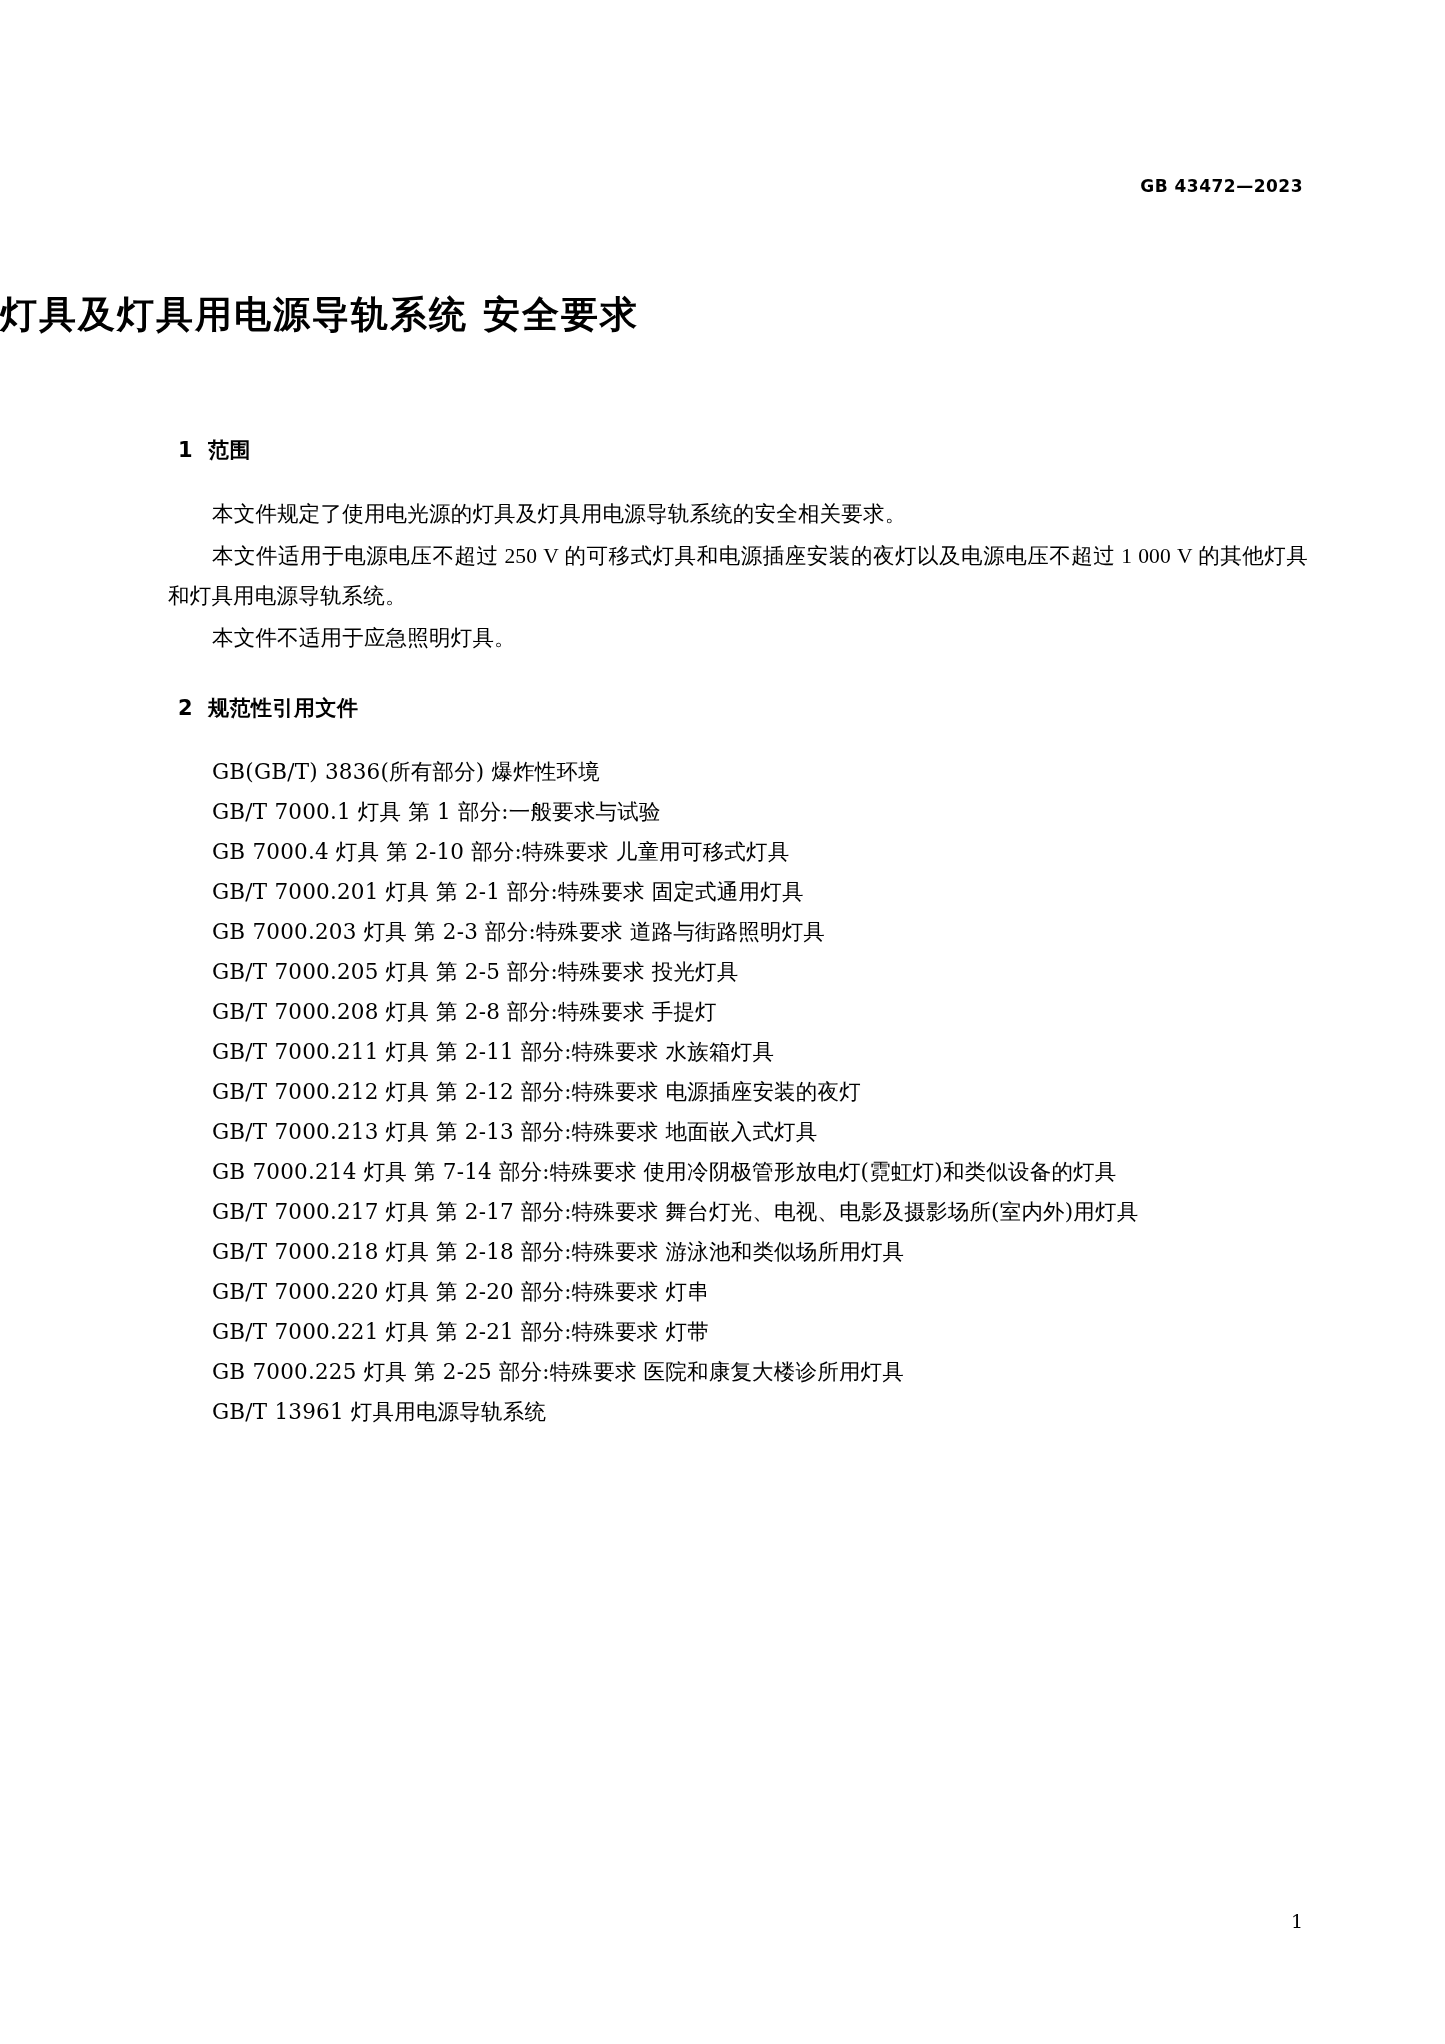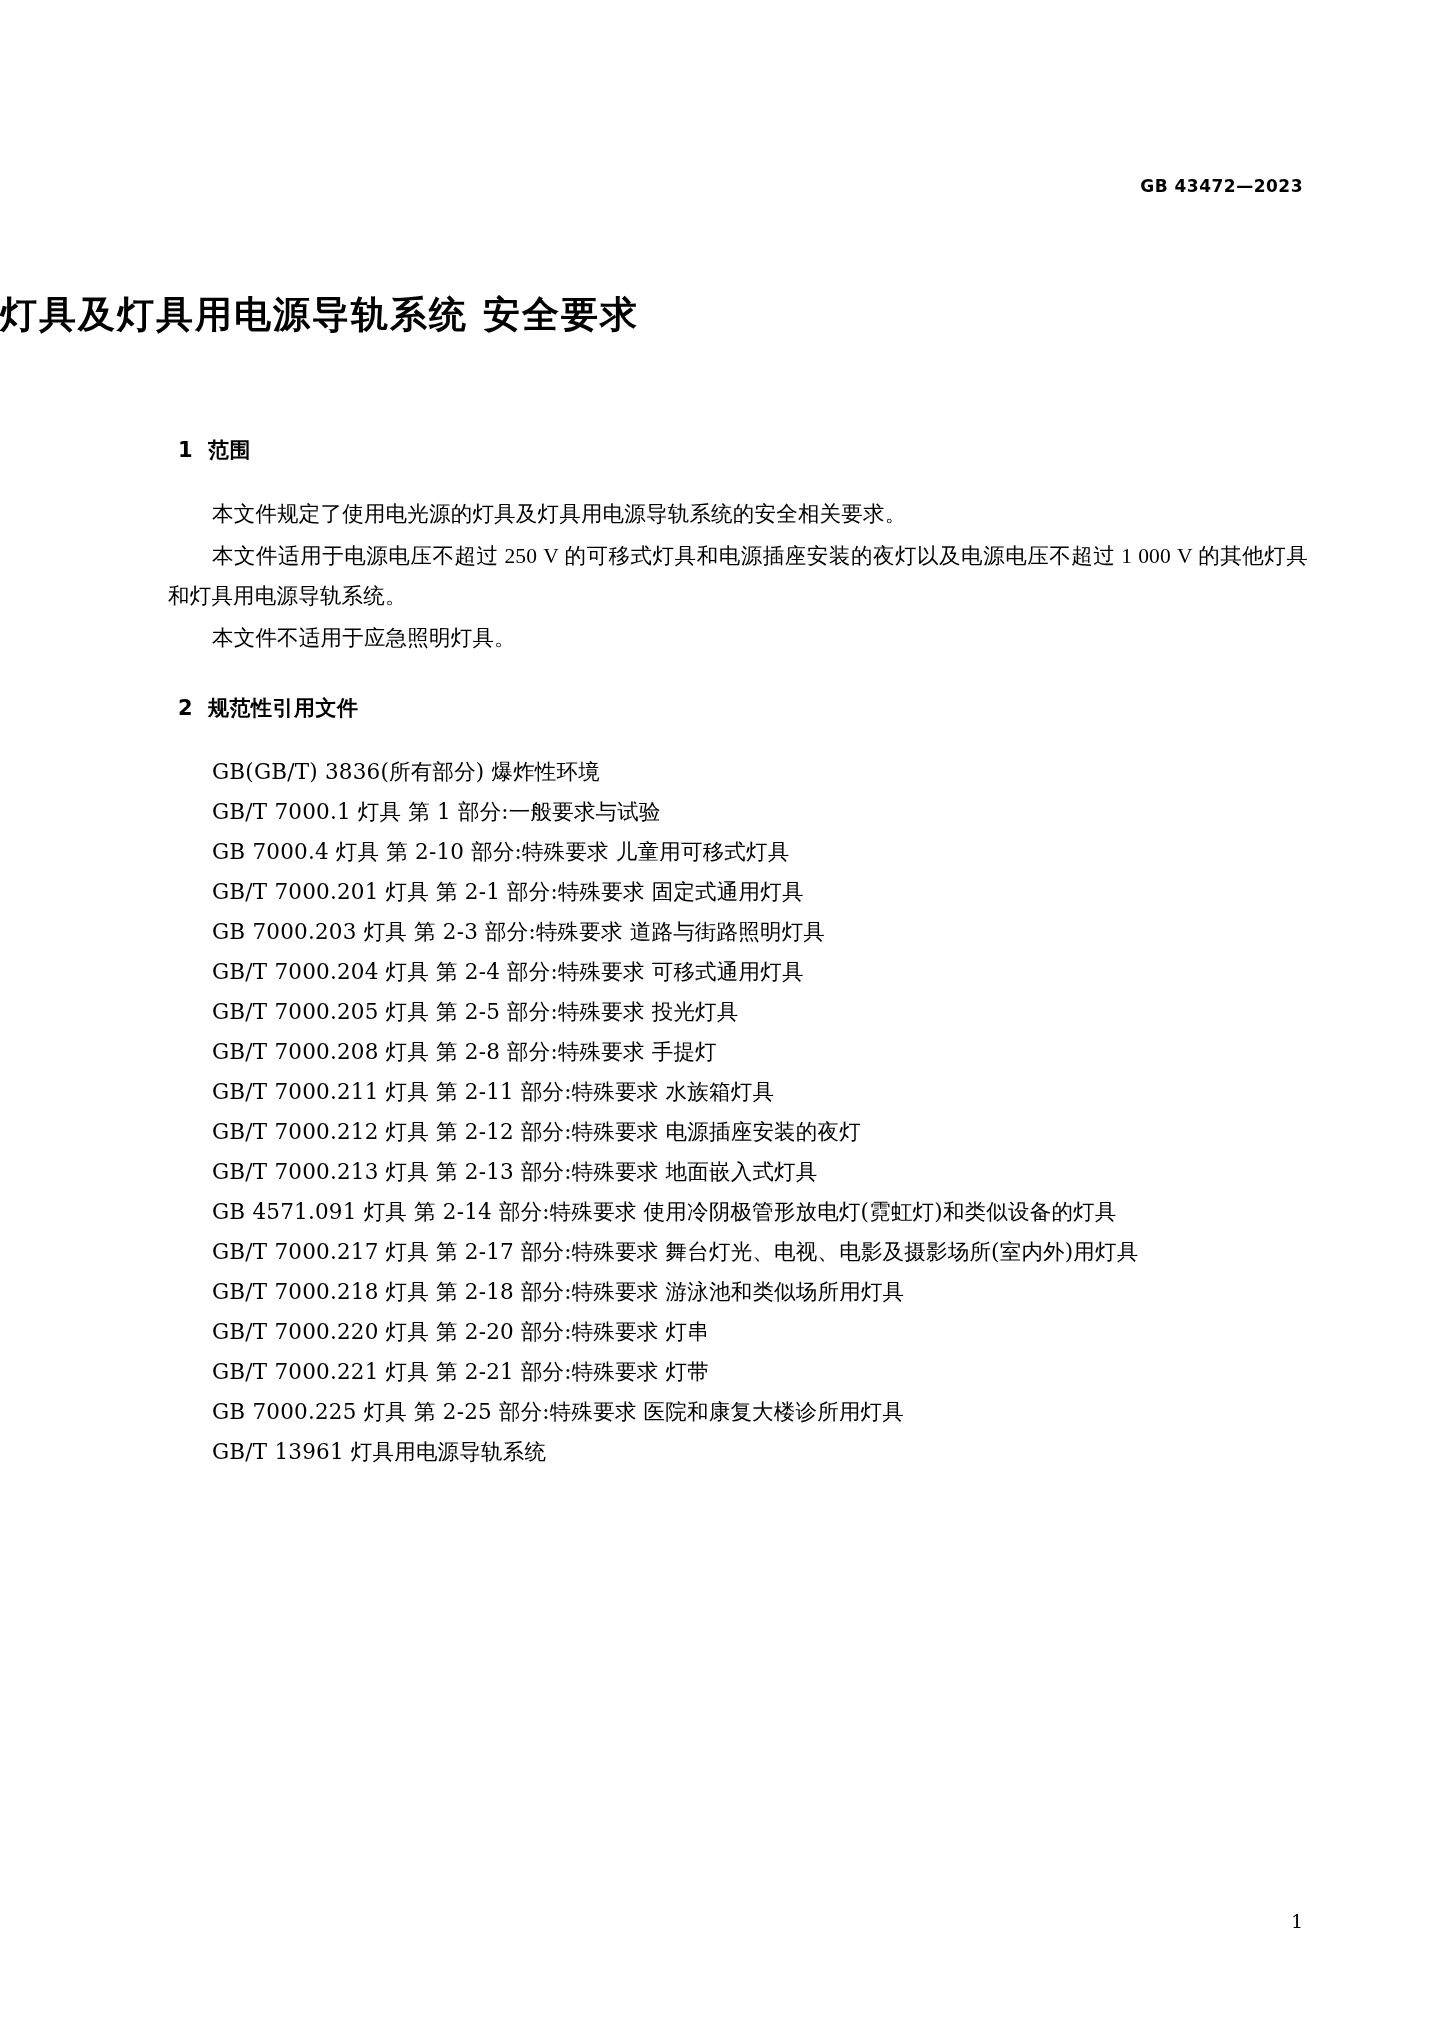--- a/index.html
+++ b/index.html
@@ -109,27 +109,26 @@
       <span class="num">2</span><span>规范性引用文件</span>
     </div>
 
 
     <ul class="ref-list">
       <li>GB(GB/T) 3836(所有部分)  爆炸性环境</li>
       <li>GB/T 7000.1  灯具  第 1 部分:一般要求与试验</li>
       <li>GB 7000.4  灯具  第 2-10 部分:特殊要求  儿童用可移式灯具</li>
       <li>GB/T 7000.201  灯具  第 2-1 部分:特殊要求  固定式通用灯具</li>
       <li>GB 7000.203  灯具  第 2-3 部分:特殊要求  道路与街路照明灯具</li>
-      <li>GB/T 7000.204  灯具  第 2-4 部分:特殊要求  可移式通用灯具</li>
       <li>GB/T 7000.205  灯具  第 2-5 部分:特殊要求  投光灯具</li>
       <li>GB/T 7000.208  灯具  第 2-8 部分:特殊要求  手提灯</li>
       <li>GB/T 7000.211  灯具  第 2-11 部分:特殊要求  水族箱灯具</li>
       <li>GB/T 7000.212  灯具  第 2-12 部分:特殊要求  电源插座安装的夜灯</li>
       <li>GB/T 7000.213  灯具  第 2-13 部分:特殊要求  地面嵌入式灯具</li>
-      <li>GB 4571.091  灯具  第 2-14 部分:特殊要求  使用冷阴极管形放电灯(霓虹灯)和类似设备的灯具</li>
+      <li>GB 7000.214  灯具  第 7-14 部分:特殊要求  使用冷阴极管形放电灯(霓虹灯)和类似设备的灯具</li>
       <li>GB/T 7000.217  灯具  第 2-17 部分:特殊要求  舞台灯光、电视、电影及摄影场所(室内外)用灯具</li>
       <li>GB/T 7000.218  灯具  第 2-18 部分:特殊要求  游泳池和类似场所用灯具</li>
       <li>GB/T 7000.220  灯具  第 2-20 部分:特殊要求  灯串</li>
       <li>GB/T 7000.221  灯具  第 2-21 部分:特殊要求  灯带</li>
       <li>GB 7000.225  灯具  第 2-25 部分:特殊要求  医院和康复大楼诊所用灯具</li>
       <li>GB/T 13961  灯具用电源导轨系统</li>
     </ul>
 
   </div>
 

